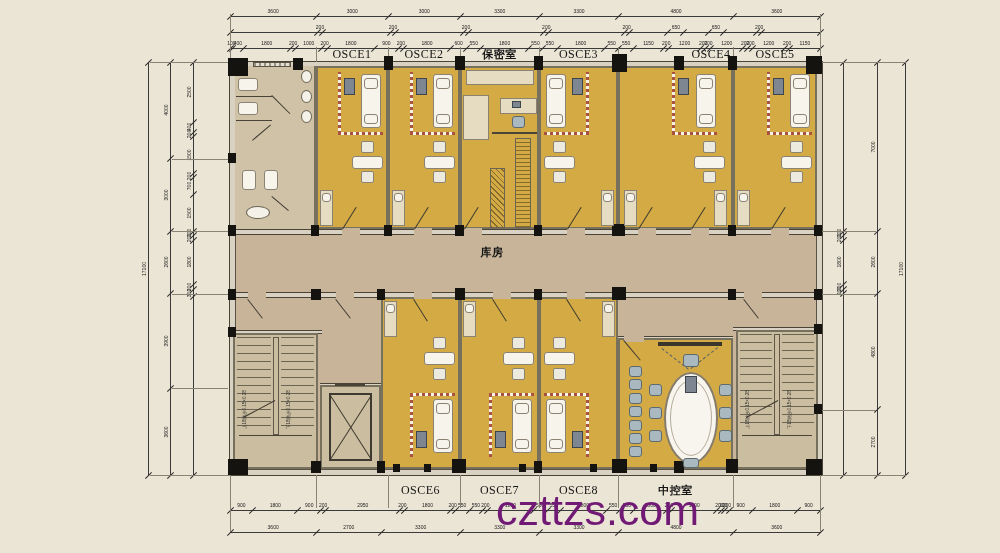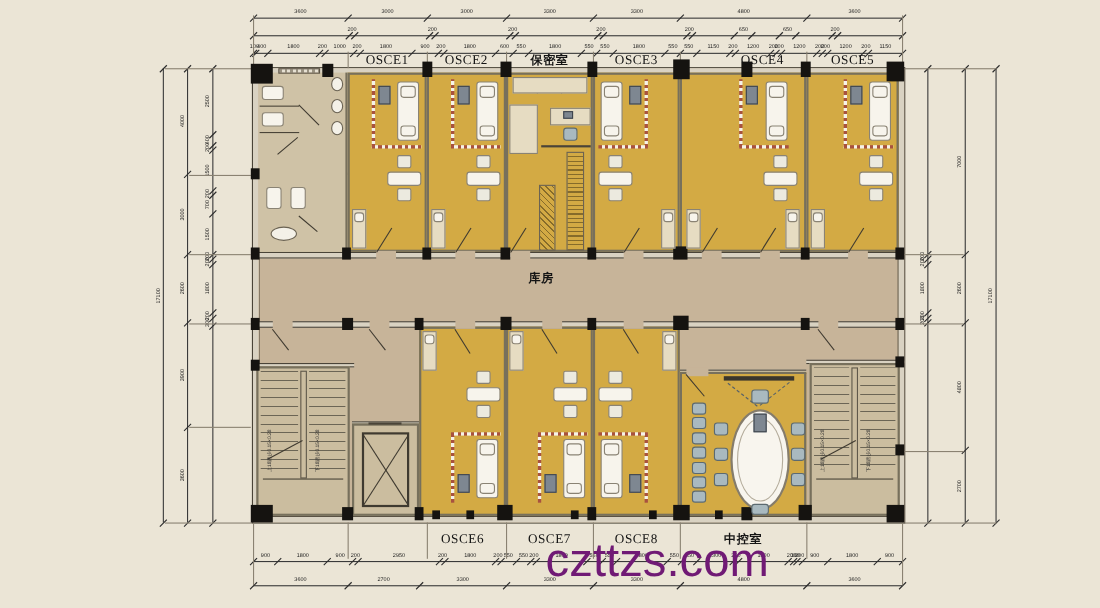--- a/index.html
+++ b/index.html
@@ -396,21 +396,21 @@
     <div class="furn white" style="left: 693.5px; top: 156px; width: 31px; height: 13px;"></div>
     <div class="furn chair" style="left: 702.5px; top: 171px; width: 13px; height: 12px;"></div>
     <div class="furn sinkc" style="left: 624px; top: 190px; width: 13px; height: 36px;"></div>
     <div class="furn white" style="left: 626px; top: 193px; width: 9px; height: 9px;"></div>
     <div class="furn sinkc" style="left: 714px; top: 190px; width: 13px; height: 36px;"></div>
     <div class="furn white" style="left: 716px; top: 193px; width: 9px; height: 9px;"></div>
     <div class="gap" style="left: 638px; top: 228px; width: 18px; height: 8px;"></div>
     <div class="diag" style="left: 638px; top: 229px; width: 26px; height: 1px; transform: rotate(-58deg);"></div>
     <div class="gap" style="left: 691px; top: 228px; width: 18px; height: 8px;"></div>
     <div class="diag" style="left: 691px; top: 229px; width: 26px; height: 1px; transform: rotate(-58deg);"></div>
-    <div class="roomlbl" style="left: 693px; top: 47px;">OSCE4</div>
+    <div class="roomlbl" style="left: 711px; top: 47px;">OSCE4</div>
     <div class="room" style="left: 733px; top: 66px; width: 84px; height: 163px;"></div>
     <div class="furn cab" style="left: 773px; top: 78px; width: 11px; height: 17px;"></div>
     <div class="curtV" style="left: 767px; top: 72px; width: 3px; height: 62px;"></div>
     <div class="curtH" style="left: 767px; top: 132px; width: 45px; height: 3px;"></div>
     <div class="furn white" style="left: 790px; top: 74px; width: 20px; height: 54px;"></div>
     <div class="furn white" style="left: 793px; top: 78px; width: 14px; height: 11px;"></div>
     <div class="furn white" style="left: 793px; top: 114px; width: 14px; height: 10px;"></div>
     <div class="furn chair" style="left: 790px; top: 141px; width: 13px; height: 12px;"></div>
     <div class="furn white" style="left: 781px; top: 156px; width: 31px; height: 13px;"></div>
     <div class="furn chair" style="left: 790px; top: 171px; width: 13px; height: 12px;"></div>

